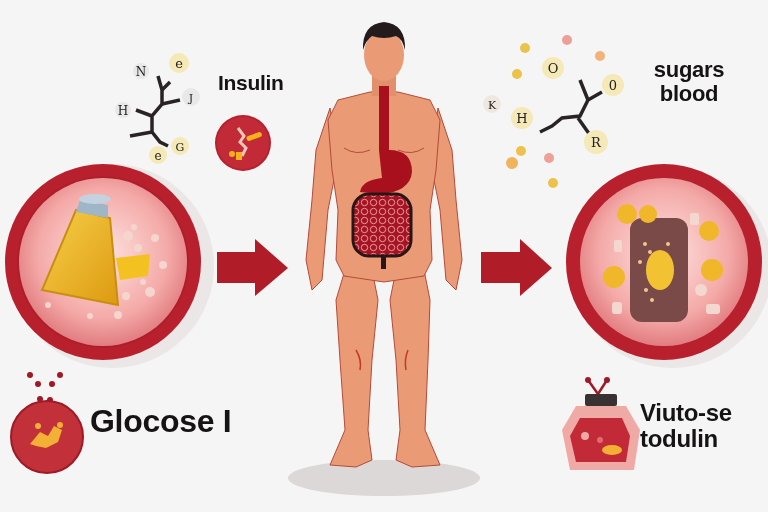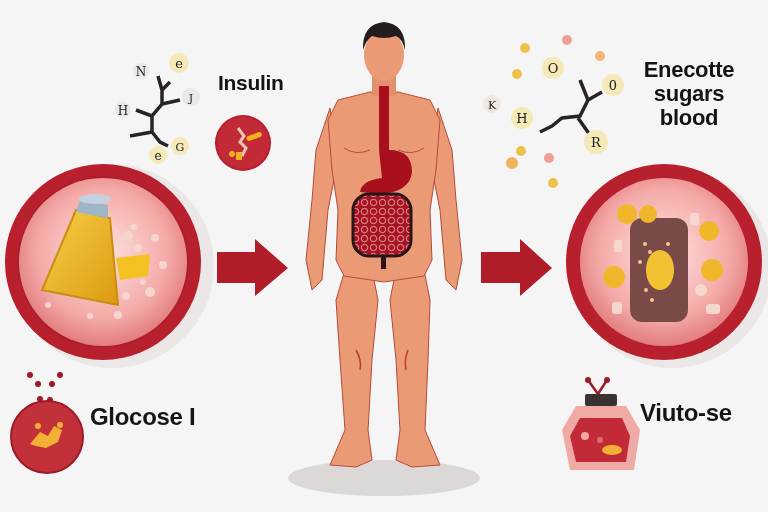--- a/index.html
+++ b/index.html
@@ -1,20 +1,20 @@
 <!DOCTYPE html>
 <html><head>
 <meta charset="utf-8">
 <style>
   html,body{margin:0;padding:0;}
   body{width:768px;height:512px;overflow:hidden;background:#f6f5f5;font-family:"Liberation Sans",sans-serif;position:relative;}
   .label{position:absolute;font-weight:bold;color:#151313;line-height:1.08;letter-spacing:-0.3px;}
   .lbl-insulin{left:218px;top:72px;font-size:21px;}
   .lbl-enecotte{left:634px;top:58px;font-size:22px;text-align:center;width:110px;}
-  .lbl-glocose{left:90px;top:404px;font-size:24px;}
+  .lbl-glocose{left:90px;top:404px;font-size:32px;}
   .lbl-viuto{left:640px;top:400px;font-size:24px;}
   svg{position:absolute;left:0;top:0;}
 </style>
 </head>
 <body>
 
 <svg width="768" height="512" viewBox="0 0 768 512">
   <defs>
     <radialGradient id="pinkIn" cx="50%" cy="45%" r="55%">
       <stop offset="0%" stop-color="#fde3e0"></stop>
@@ -200,24 +200,24 @@
     <path d="M580 418 L622 418 L630 436 L626 462 L576 462 L570 436 Z" fill="#c12a36"></path>
     <ellipse cx="612" cy="450" rx="10" ry="5" fill="#f2b134"></ellipse>
     <circle cx="585" cy="436" r="4" fill="#f0aaa6"></circle>
       <circle cx="600" cy="440" r="3" fill="#e06b70"></circle>
   </g>
 </svg>
 
 <div class="label lbl-insulin">Insulin</div>
 
 <div class="label lbl-enecotte">
-  <div>Enecotte</div>
   <div>sugars</div>
   <div>blood</div>
 </div>
 
 <div class="label lbl-glocose">
   <div>Glocose I</div>
 </div>
 
 <div class="label lbl-viuto">
   <div>Viuto-se</div>
+  <div>todulin</div>
 </div>
 
 </body></html>

